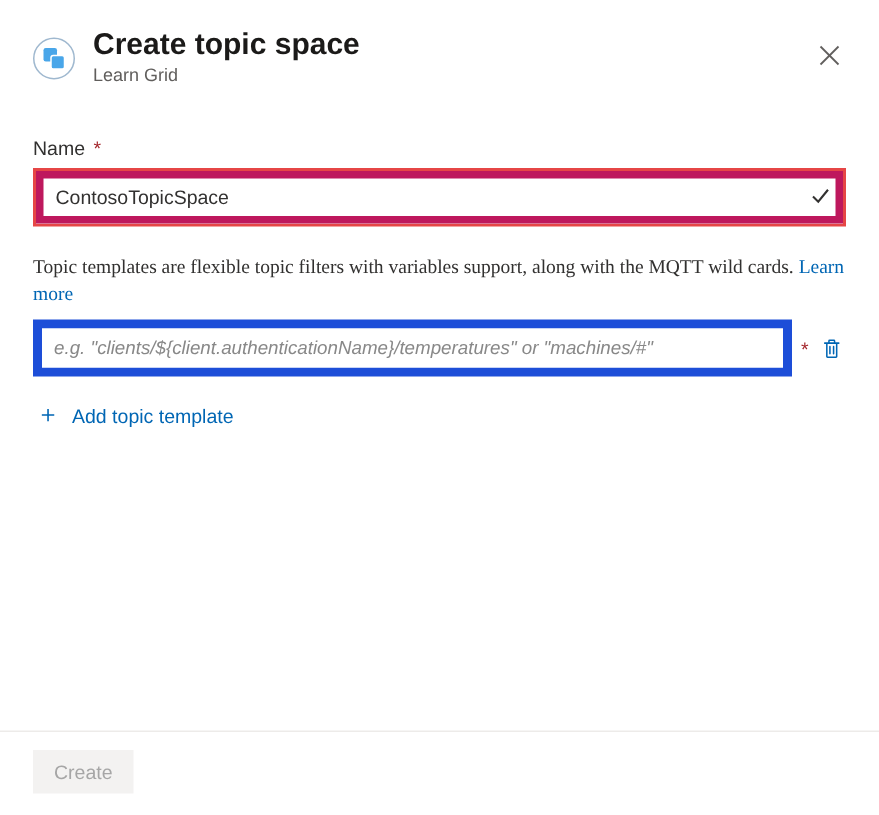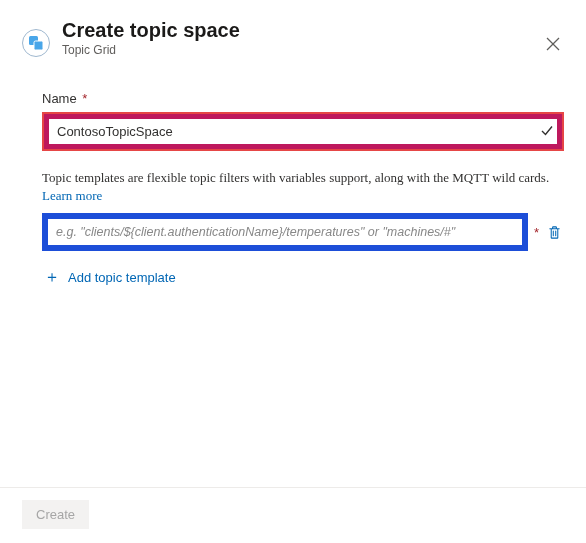--- a/index.html
+++ b/index.html
@@ -7,35 +7,35 @@
   body {
     width: 586px;
     height: 543px;
     font-family: "Segoe UI", -apple-system, sans-serif;
     font-size: 13px;
     color: #323130;
     background: #ffffff;
     position: relative;
   }
   .panel { padding: 18px 22px; height: 100%; position: relative; }
-  .header { display: flex; align-items: flex-end; gap: 12px; margin-bottom: 34px; }
+  .header { display: flex; align-items: center; gap: 12px; margin-bottom: 34px; }
   .header-icon {
     width: 28px; height: 28px; border-radius: 50%;
     border: 1px solid #9fb8cf; display: flex; align-items: center; justify-content: center;
     flex-shrink: 0; margin-top: 2px;
   }
   .header-icon svg { width: 16px; height: 16px; }
   .header-text { flex: 1; }
   .title { font-size: 20px; font-weight: 600; line-height: 1.2; color: #1b1a19; }
   .subtitle { font-size: 12px; color: #605e5c; margin-top: 1px; }
   .close-btn {
     background: none; border: none; cursor: pointer; padding: 4px;
     color: #605e5c; font-size: 14px; line-height: 1;
   }
-  .field { margin-bottom: 18px; margin-left: 20px; }
+  .field { margin-bottom: 18px; }
   .field-label { font-size: 13px; color: #323130; margin-bottom: 6px; display: block; }
   .req { color: #a4262c; margin-left: 2px; }
   .name-input-wrap {
     position: relative;
     border: 2px solid #e64646;
     padding: 0;
   }
   .name-input {
     width: 100%;
     border: 5px solid #be185d;
@@ -100,21 +100,21 @@
 
   <div class="header">
     <div class="header-icon">
       <svg viewBox="0 0 16 16">
         <rect x="1" y="1" width="9" height="9" rx="1.5" fill="#49a6e9"></rect>
         <rect x="6" y="6" width="9" height="9" rx="1.5" fill="#49a6e9" stroke="#fff" stroke-width="1"></rect>
       </svg>
     </div>
     <div class="header-text">
       <div class="title">Create topic space</div>
-      <div class="subtitle">Topic Grid</div>
+      <div class="subtitle">Learn Grid</div>
     </div>
     <button class="close-btn">
       <svg width="14" height="14" viewBox="0 0 14 14">
         <line x1="1" y1="1" x2="13" y2="13" stroke="#605e5c" stroke-width="1.2"></line>
         <line x1="13" y1="1" x2="1" y2="13" stroke="#605e5c" stroke-width="1.2"></line>
       </svg>
     </button>
   </div>
 
   <div class="field">

